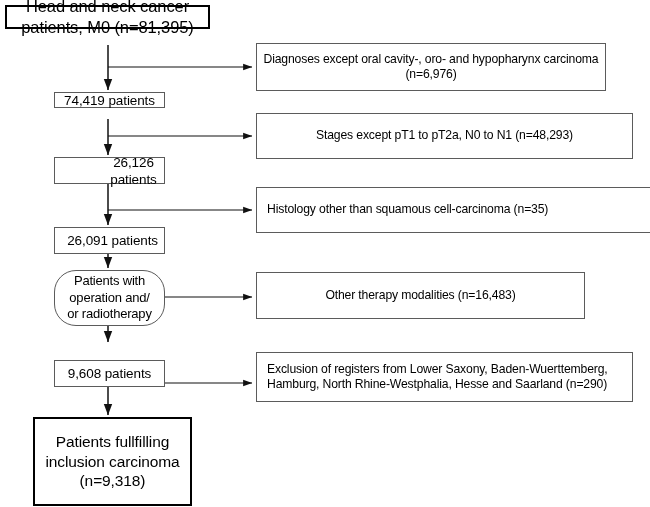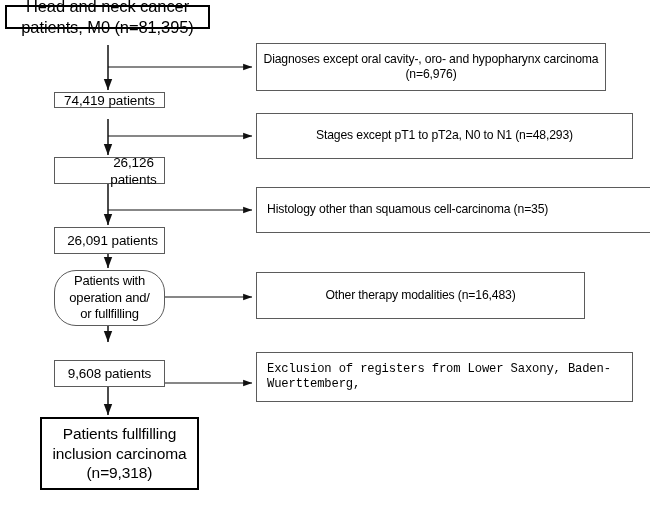--- a/index.html
+++ b/index.html
@@ -124,29 +124,29 @@
   </div>
 
   <div class="node thin t-count" style="left:54px; top:227px; width:111px; height:27px;text-align:right;">
     <span class="txt">26,091 patients</span>
   </div>
 
   <div class="node thin t-stage" style="left:54px; top:270px; width:111px; height:56px;border-radius:22px;">
     <span class="txt">
       <span>Patients with</span><br>
       <span>operation and/</span><br>
-      <span>or fullfilling</span>
+      <span>or radiotherapy</span>
     </span>
   </div>
 
   <div class="node thin t-count" style="left:54px; top:360px; width:111px; height:27px;">
     <span class="txt">9,608 patients</span>
   </div>
 
-  <div class="node heavy t-final" style="left:40px; top:417px; width:159px; height:73px;">
+  <div class="node heavy t-final" style="left:33px; top:417px; width:159px; height:89px;">
     <span class="txt">
       <span>Patients fullfilling</span><br>
       <span>inclusion carcinoma</span><br>
       <span>(n=9,318)</span>
     </span>
   </div>
 
   <div class="node thin t-excl" style="left:256px; top:43px; width:350px; height:48px;">
     <span class="txt">
       <span>Diagnoses except oral cavity-, oro- and hypopharynx carcinoma</span><br>
@@ -159,19 +159,20 @@
   </div>
 
   <div class="node thin t-excl align-left" style="left:256px; top:187px; width:441px; height:46px;">
     <span class="txt">Histology other than squamous cell-carcinoma (n=35)</span>
   </div>
 
   <div class="node thin t-excl" style="left:256px; top:272px; width:329px; height:47px;">
     <span class="txt">Other therapy modalities (n=16,483)</span>
   </div>
 
-  <div class="node thin t-excl align-left" style="left:256px; top:352px; width:377px; height:50px;font-family:Liberation Mono, monospace;">
+  <div class="node thin t-excl align-left" style="left:256px; top:352px; width:377px; height:50px;">
     <span class="txt">
       <span>Exclusion of registers from Lower Saxony, Baden-Wuerttemberg,</span><br>
+      <span>Hamburg, North Rhine-Westphalia, Hesse and Saarland (n=290)</span>
     </span>
   </div>
 
 </div>
 
 </body></html>

